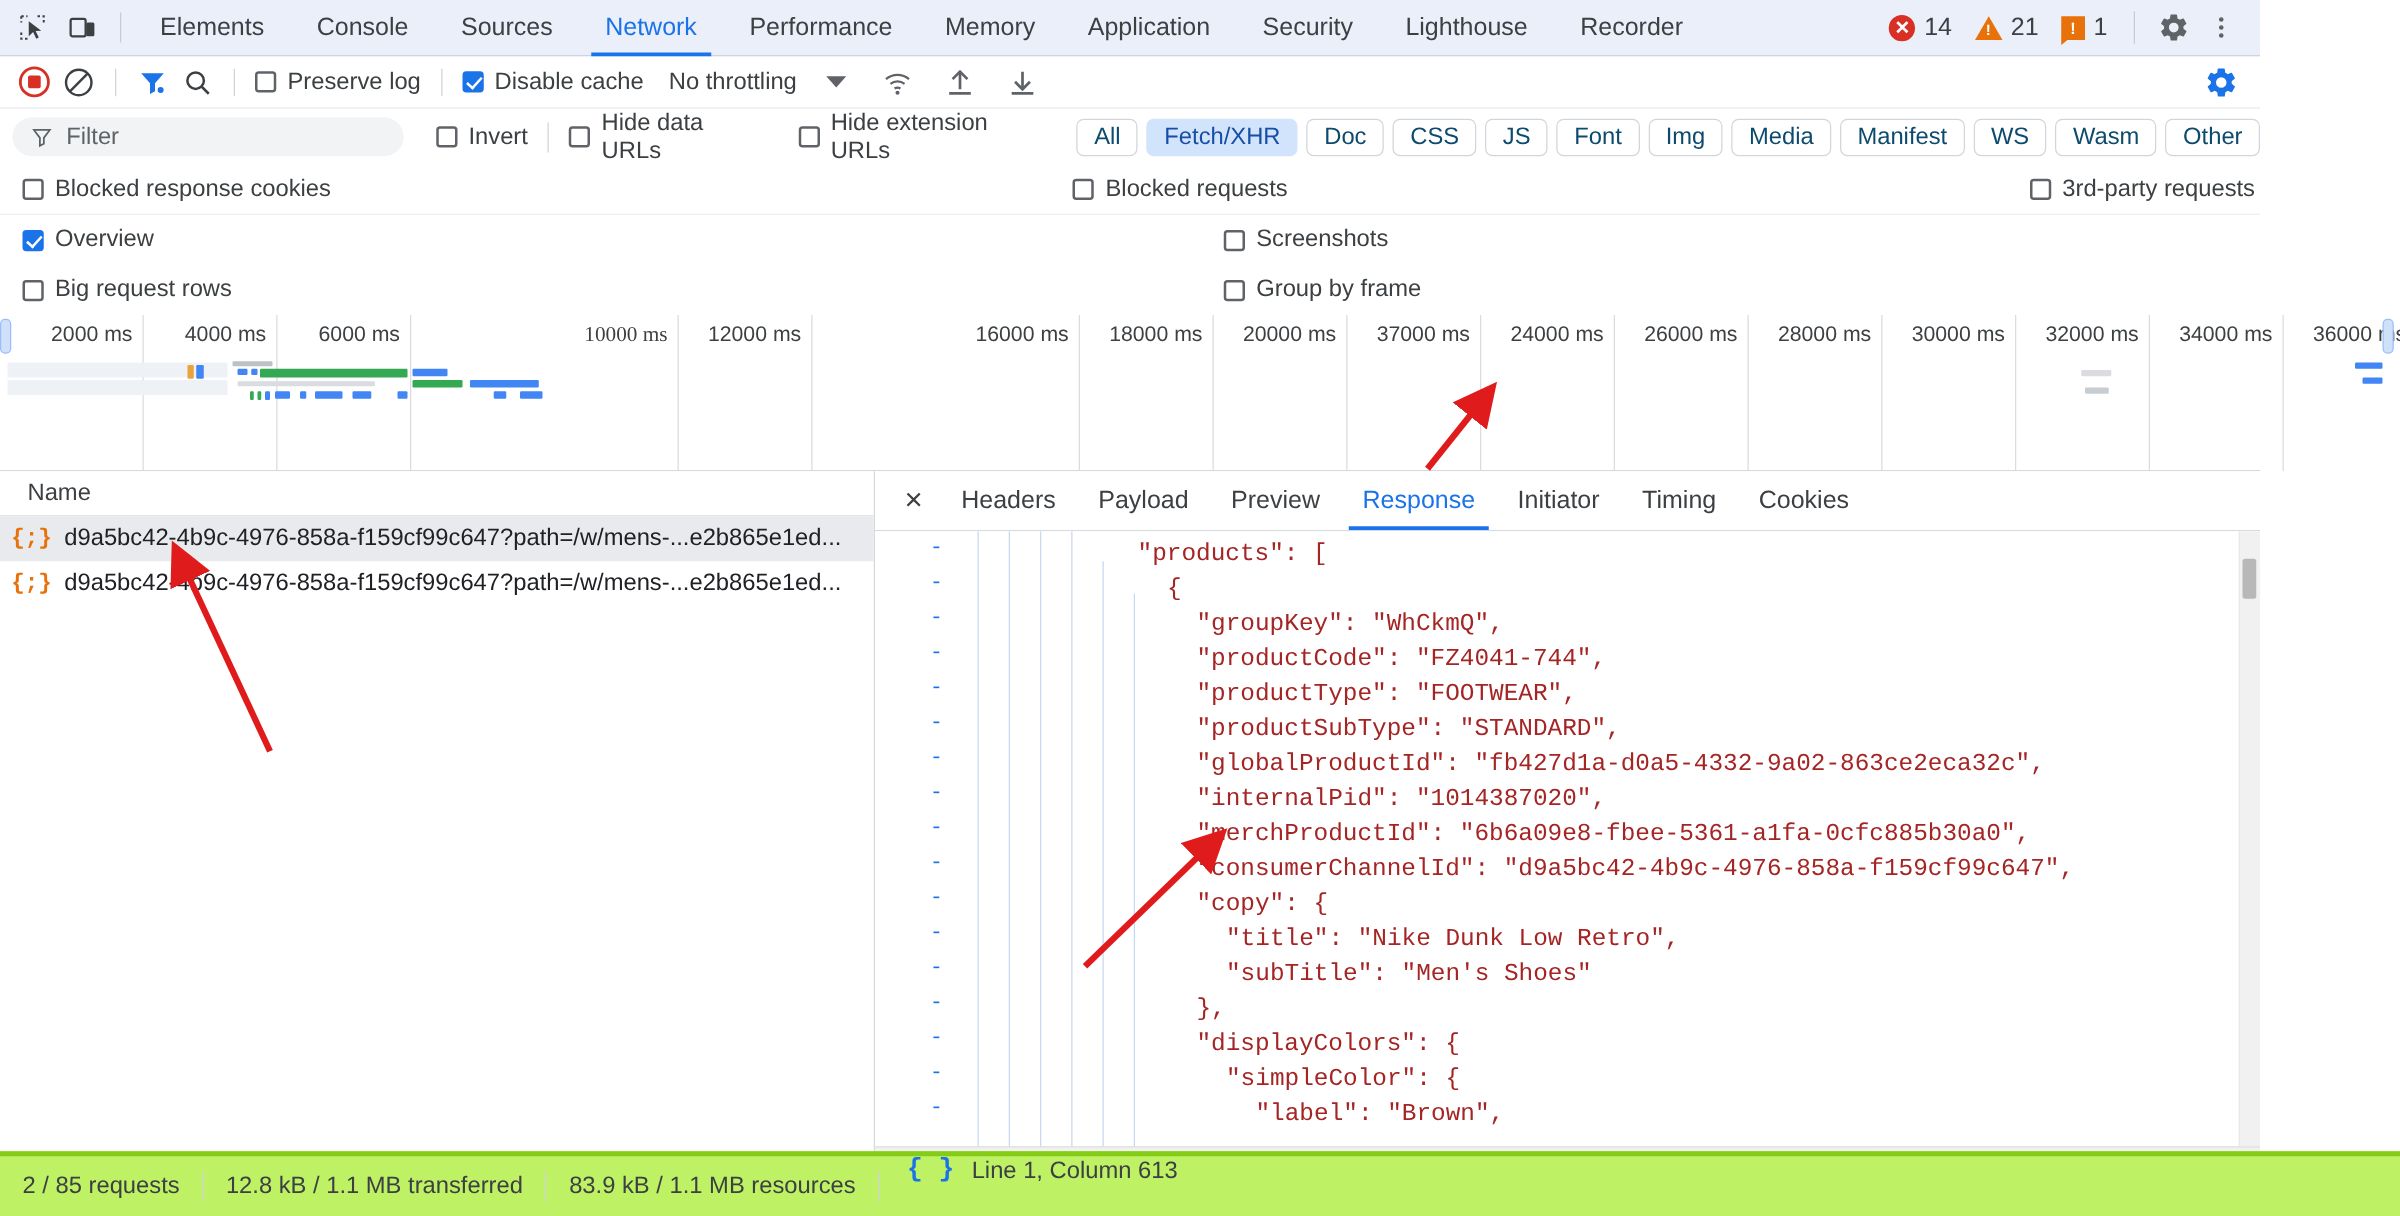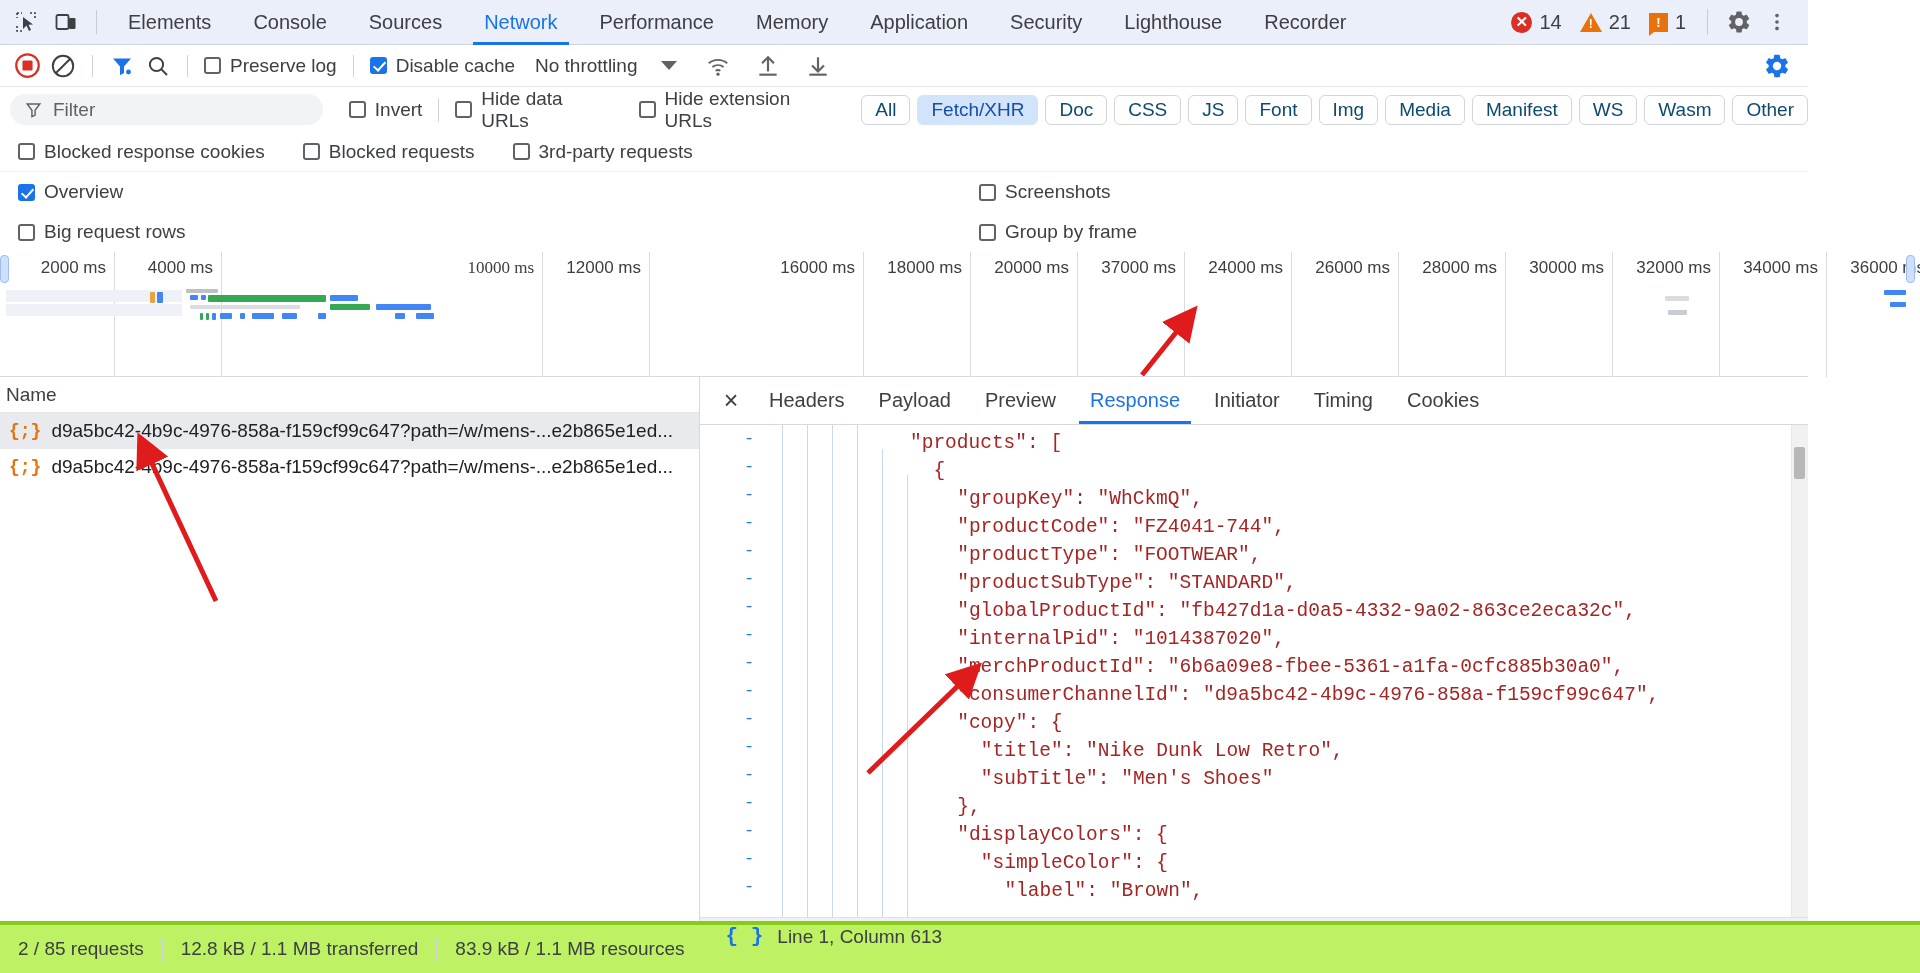--- a/index.html
+++ b/index.html
@@ -107,20 +107,21 @@
     height: 30px; padding: 0 13px; border: 1px solid #d2d5db; border-radius: 6px;
     display: flex; align-items: center; font-size: 19px; color: #0c4a6e; cursor: pointer; background: #fff;
     white-space: nowrap;
   }
   .ftype.sel { background: #d2e3fc; border-color: #d2e3fc; color: #174ea6; }
 
   
   .chkrow {
     display: flex; align-items: center; height: 40px; padding-left: 14px; gap: 30px;
     border-bottom: 1px solid #eceef1;
+    justify-content: space-between;
   }
   .chkrow.nob { border-bottom: none; }
   .chkrow2 { position: relative; }
   .right-col { position: absolute; left: 975px; top: 0; height: 100%; display: flex; align-items: center; }
 
   
   .overview { position: relative; height: 125px; border-bottom: 1px solid #d6d9de; background: #fff; }
   .ruler { position: relative; height: 34px; }
   .tickgroup { position: absolute; top: 0; height: 125px; border-right: 1px solid #dadce0; }
   .ticklabel {
@@ -131,21 +132,21 @@
     background: #cfe0fb; border: 1px solid #9cbdf5;
   }
   .reqbars { position: absolute; left: 0; top: 36px; width: 100%; height: 88px; }
   .rowband { position: absolute; background: #eef1f6; height: 12px; }
   .bar { position: absolute; height: 5px; border-radius: 1px; }
 
   
   .main { position: relative; display: flex; height: 557px; }
   .leftpanel { width: 700px; border-right: 1px solid #d6d9de; position: relative; background:#fff;}
   .colhead {
-    height: 36px; display: flex; align-items: center; padding-left: 6px;
+    height: 36px; display: flex; align-items: center; padding-left: 22px;
     font-size: 19px; color: #3c4043; border-bottom: 1px solid #e4e6ea;
   }
   .reqrow {
     height: 36px; display: flex; align-items: center; gap: 10px; padding-left: 9px;
     font-size: 19px; color: #202124; cursor: pointer; white-space: nowrap; overflow: hidden;
   }
   .reqrow.sel { background: #e8eaed; }
   .jsonic { color: #e8710a; font-family: "Liberation Mono", monospace; font-size: 18px; font-weight: bold; flex:none;}
 
   .rightpanel { flex: 1; position: relative; background: #fff; display: flex; flex-direction: column; }
@@ -407,20 +408,23 @@
     </div>
   </div>
 
   <div class="overview">
     <div id="ruler" class="ruler">
         <div class="tickgroup" style="left: 8px; width: 107px;">
           <span class="ticklabel">2000 ms</span>
         </div>
         <div class="tickgroup" style="left: 115px; width: 107px;">
           <span class="ticklabel">4000 ms</span>
+        </div>
+        <div class="tickgroup" style="left: 222px; width: 107px;">
+          <span class="ticklabel">6000 ms</span>
         </div>
         <div class="tickgroup" style="left: 436px; width: 107px; font-family: Liberation Serif, serif;">
           <span class="ticklabel">10000 ms</span>
         </div>
         <div class="tickgroup" style="left: 543px; width: 107px;">
           <span class="ticklabel">12000 ms</span>
         </div>
         <div class="tickgroup" style="left: 757px; width: 107px;">
           <span class="ticklabel">16000 ms</span>
         </div>

